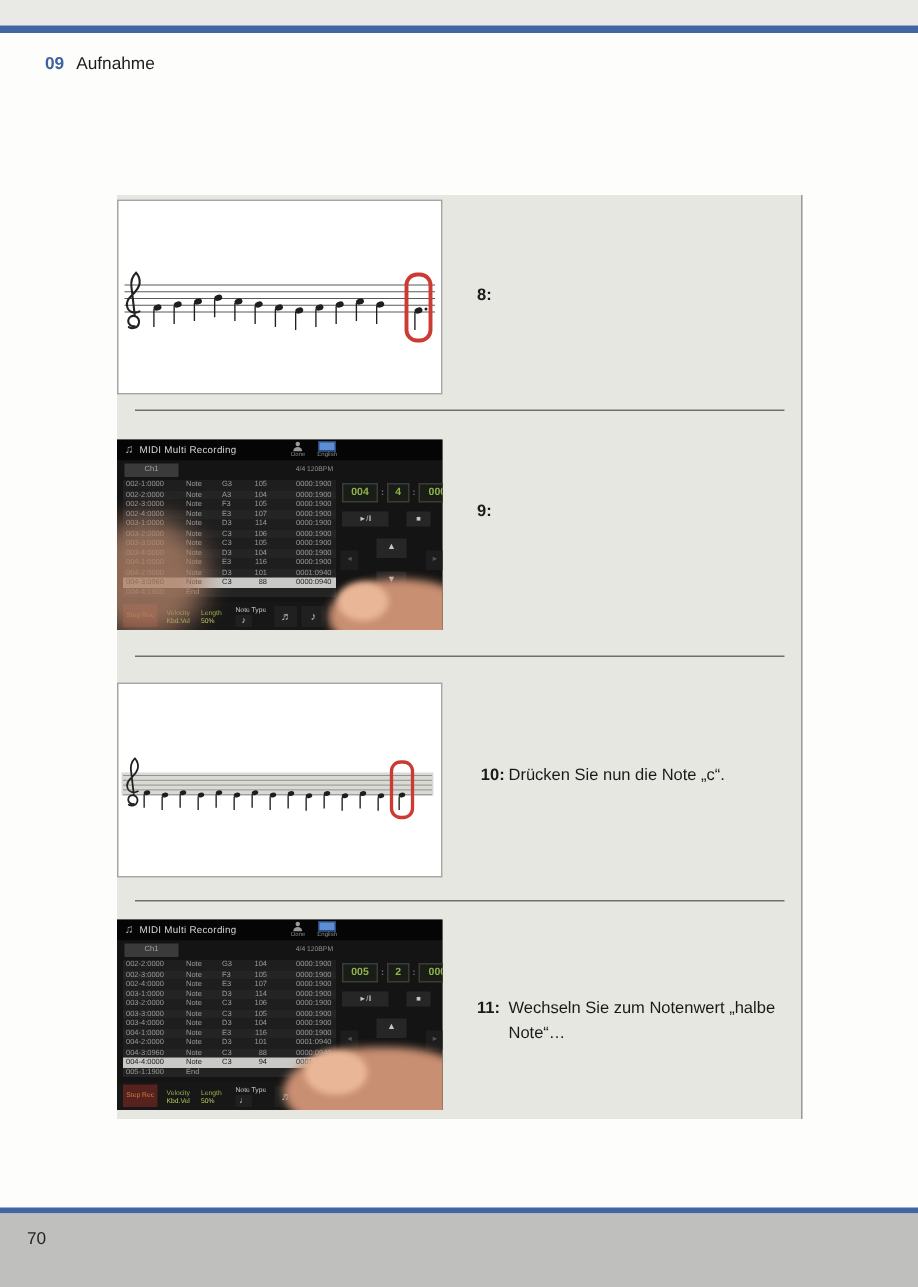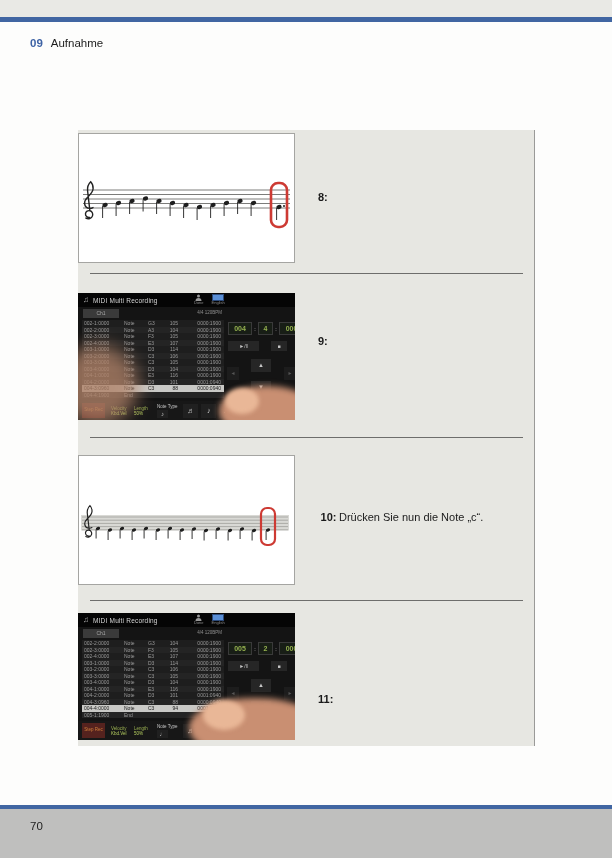--- a/index.html
+++ b/index.html
@@ -8,21 +8,21 @@
 
   
   .topbar{position:absolute;top:0;left:0;width:612px;height:17px;background:#e9e9e5;}
   .toprule{position:absolute;top:17px;left:0;width:612px;height:5px;background:#4166a2;}
   .chapter{position:absolute;top:37px;left:30px;font-size:11.5px;color:#1c1c1c;}
   .chapter .num{color:#3e63a5;font-weight:bold;margin-right:8px;}
   .chapter .ttl{font-weight:400;}
 
   .botrule{position:absolute;top:805px;left:0;width:612px;height:4px;background:#4166a2;}
   .footbar{position:absolute;top:809px;left:0;width:612px;height:49px;background:#bfbfbe;}
-  .footpage{position:absolute;left:30px;top:11px;font-size:11.5px;color:#222;}
+  .footpage{position:absolute;left:18px;top:11px;font-size:11.5px;color:#222;}
   .foottitle{position:absolute;left:0;width:612px;top:9px;text-align:center;
              font-weight:bold;font-size:12.5px;color:#1a1a1a;}
 
   
   .panel{position:absolute;left:78px;top:130px;width:456px;height:616px;
          background:#e7e7e2;border-right:1px solid #9a9a98;}
   .divider{position:absolute;left:12px;width:433px;height:1px;background:#6e6e6c;}
 
   
   .staffbox{position:absolute;left:0;width:215px;height:128px;background:#fff;
@@ -490,21 +490,25 @@
       <div class="note-btns">
         <span class="nbtn">♬</span>
         <span class="nbtn">♪</span>
         <span class="nbtn">♩</span>
         <span class="nbtn active">♪</span>
       </div>
     </div>
     <div class="finger-base"></div>
     <div class="finger-tip"></div>
   </div>
-  <div class="step" style="top:561px;">
+  <div class="step" style="top:534px;">
     <div class="stepnum">11:</div>
+    <div class="steplines">
+      <div>Wechseln Sie zum Notenwert „halbe</div>
+      <div>Note“…</div>
+    </div>
   </div>
 </div>
 
 <div class="botrule"></div>
 <div class="footbar">
   <div class="footpage">70</div>
 </div>
 
 </body></html>

